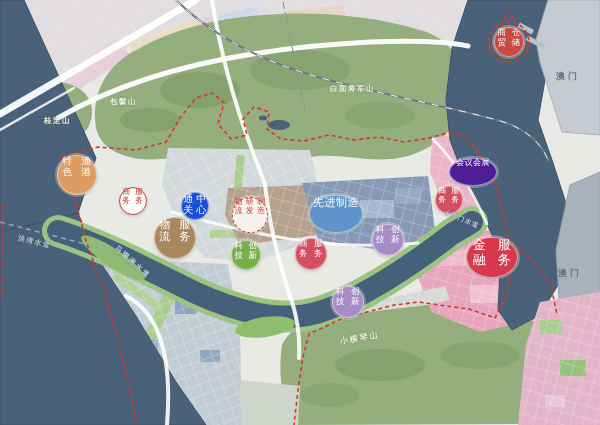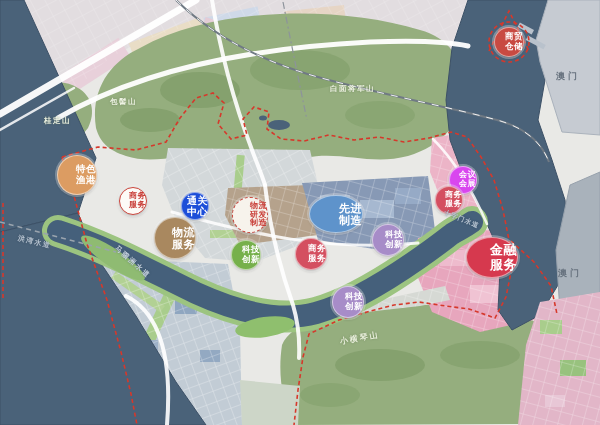--- a/index.html
+++ b/index.html
@@ -1,21 +1,21 @@
 <!DOCTYPE html>
 <html><head>
 <meta charset="utf-8">
 <style>
   html,body{margin:0;padding:0;background:#fff;}
   #stage{position:relative;width:600px;height:425px;overflow:hidden;
          font-family:"Liberation Sans","DejaVu Sans",sans-serif;background:#e9e9e6;}
   #basemap{position:absolute;left:0;top:0;}
   #overlay{position:absolute;left:0;top:0;width:600px;height:425px;}
-  .badge{position:absolute;border-radius:50%;display:flex;flex-direction:column;
-         align-items:flex-end;justify-content:center;text-align:center;font-weight:700;
+  .badge{position:absolute;border-radius:50%;display:flex;
+         align-items:flex-start;justify-content:center;text-align:center;font-weight:400;
          line-height:1.12;letter-spacing:.5px;
          box-shadow:0 0 0 2px rgba(255,255,255,.30),0 1px 3px rgba(0,0,0,.35);}
   .badge span{display:block;}
   .maplabel{position:absolute;white-space:nowrap;font-weight:700;
             transform-origin:left center;}
   .maplabel.mountain{text-shadow:0 0 2px rgba(80,100,60,.55);}
   .maplabel.water{font-weight:600;text-shadow:0 0 2px rgba(30,50,70,.5);}
   .maplabel.place{font-weight:700;text-align:center;}
 </style>
 </head>
@@ -200,21 +200,21 @@
         <span>创新</span>
       </div>
       <div class="badge" style="left: 295px; top: 238px; width: 32px; height: 32px; background: rgb(212, 79, 96); color: rgb(255, 255, 255); font-size: 8.5px; border: 1px solid rgba(255, 255, 255, 0.5); box-sizing: border-box;">
         <span>商务</span>
         <span>服务</span>
       </div>
       <div class="badge" style="left: 372px; top: 224px; width: 32px; height: 32px; background: rgb(167, 140, 200); color: rgb(255, 255, 255); font-size: 8.5px; border: 1px solid rgba(255, 255, 255, 0.5); box-sizing: border-box;">
         <span>科技</span>
         <span>创新</span>
       </div>
-      <div class="badge" style="left: 449px; top: 166px; width: 28px; height: 28px; background: #d946ef; color: rgb(255, 255, 255); font-size: 8px; border: 1px solid rgba(255, 255, 255, 0.5); box-sizing: border-box;">
+      <div class="badge" style="left: 449px; top: 158px; width: 48px; height: 28px; background: #4c1d95; color: rgb(255, 255, 255); font-size: 8px; border: 1px solid rgba(255, 255, 255, 0.5); box-sizing: border-box;">
         <span>会议</span>
         <span>会展</span>
       </div>
       <div class="badge" style="left: 435px; top: 186px; width: 28px; height: 28px; background: rgb(212, 79, 96); color: rgb(255, 255, 255); font-size: 8px; border: 1px solid rgba(255, 255, 255, 0.5); box-sizing: border-box;">
         <span>商务</span>
         <span>服务</span>
       </div>
       <div class="badge" style="left: 466px; top: 237px; width: 52px; height: 41px; background: rgb(214, 57, 78); color: rgb(255, 255, 255); font-size: 13px; border: 1px solid rgba(255, 255, 255, 0.5); box-sizing: border-box;">
         <span>金融</span>
         <span>服务</span>

